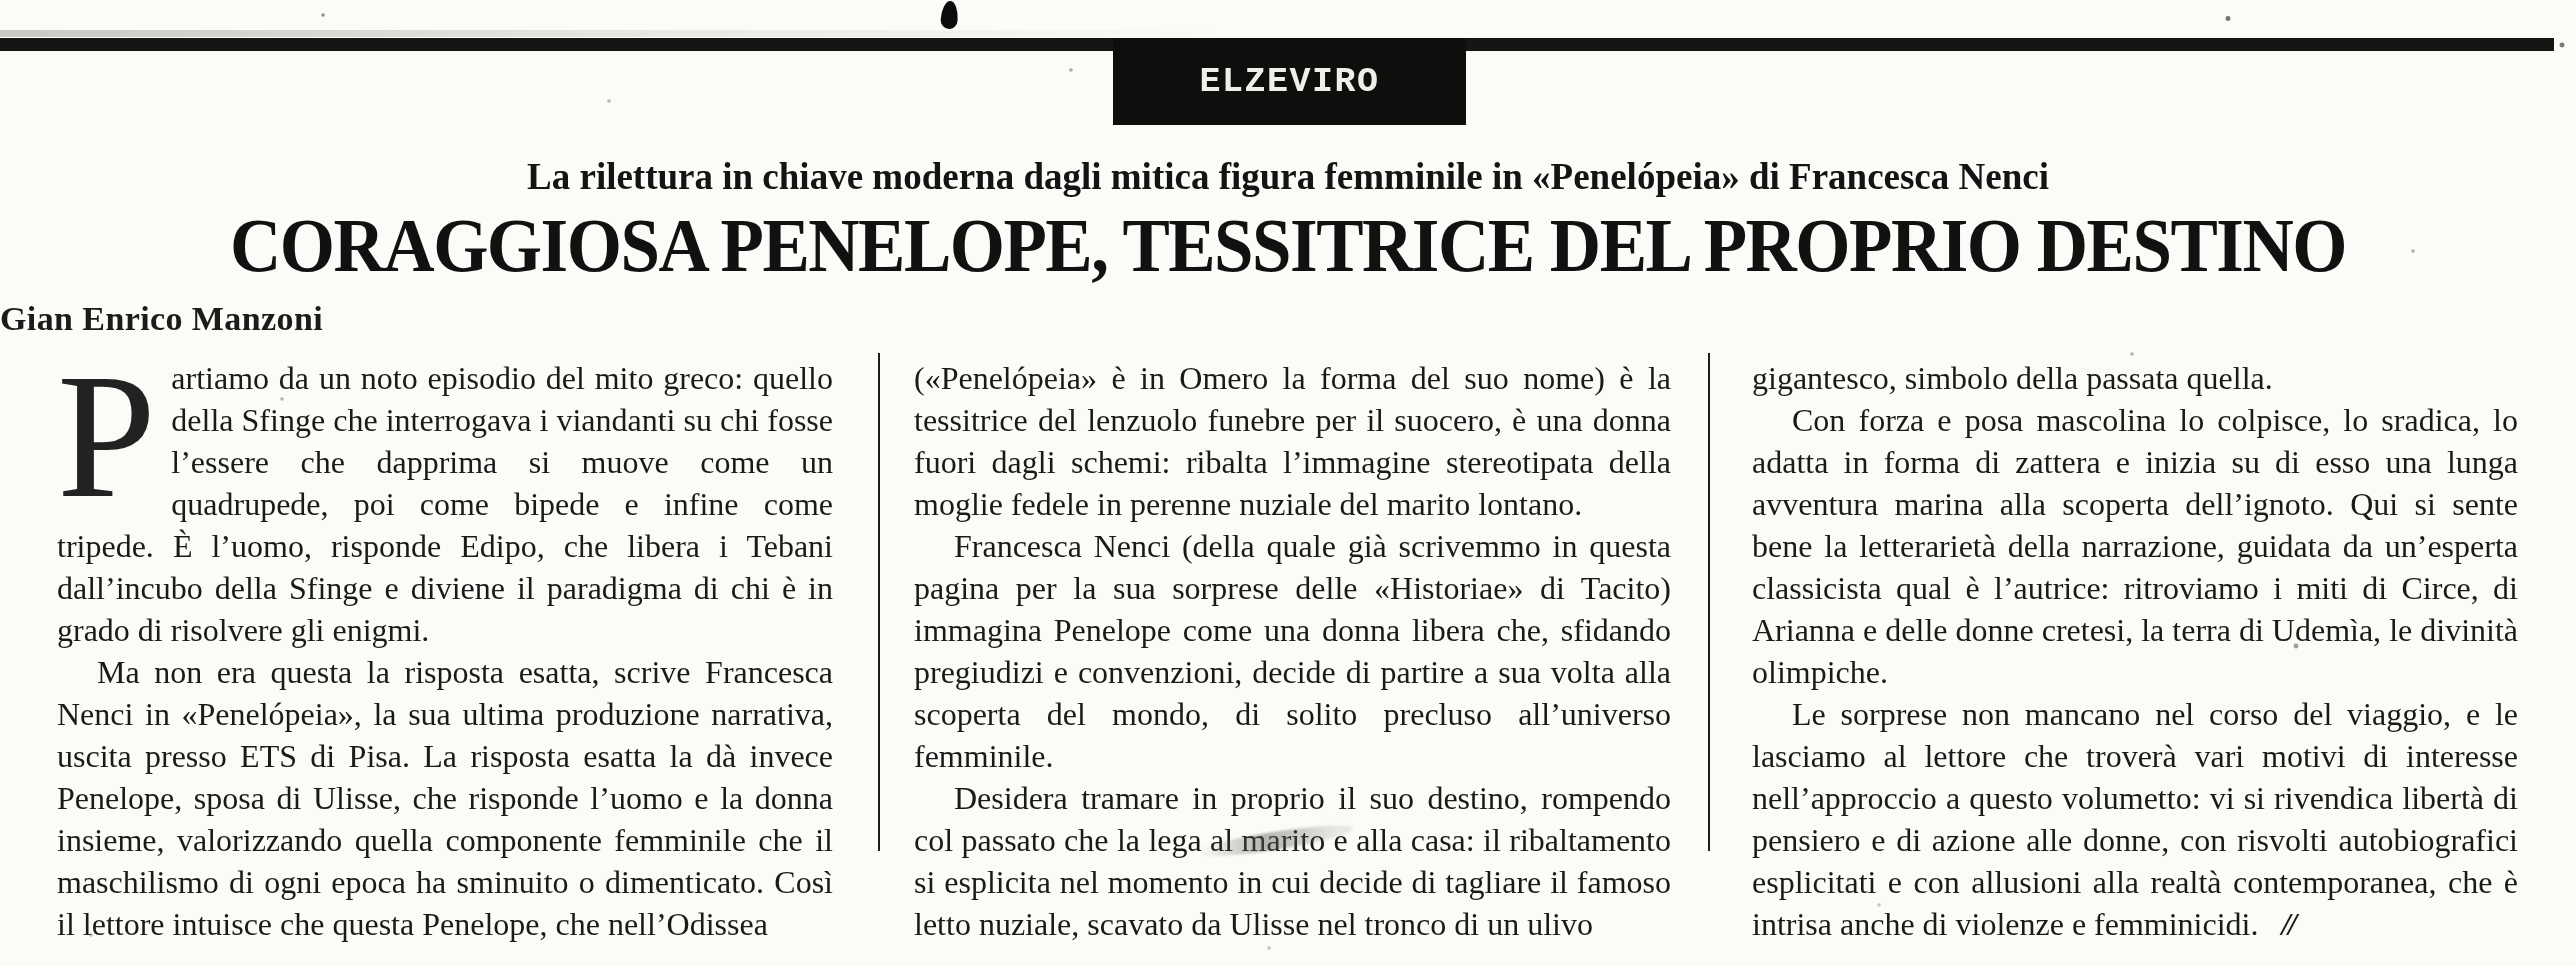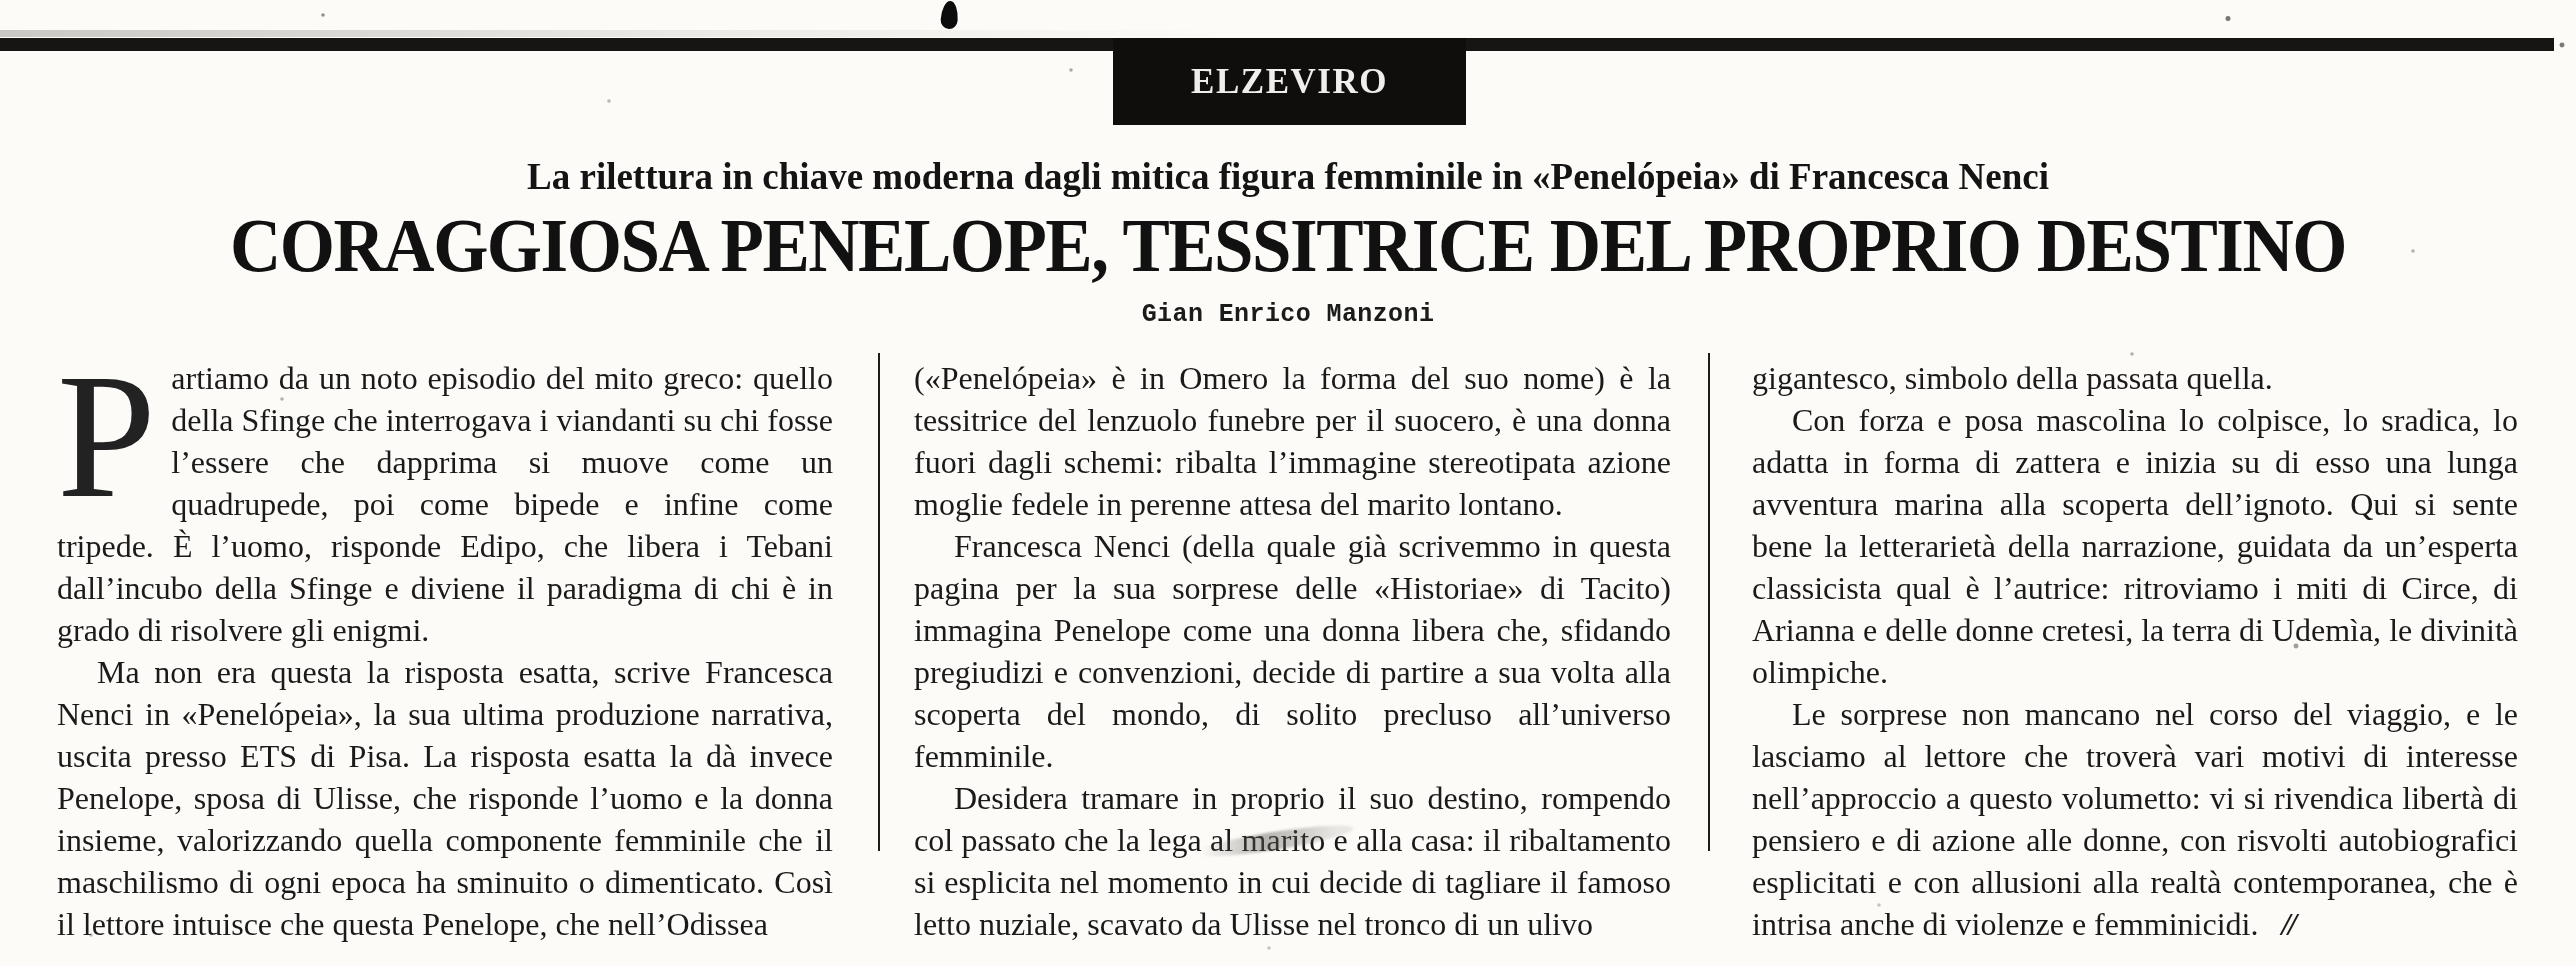--- a/index.html
+++ b/index.html
@@ -24,21 +24,21 @@
     width: 1226px; height: 7px;
     background: linear-gradient(90deg, rgba(70,67,62,0.28), rgba(70,67,62,0.10) 55%, rgba(70,67,62,0));
   }
   .kicker-box {
     position: absolute; left: 1113px; top: 38px;
     width: 353px; height: 87px;
     background: #0f0e0d;
     display: flex; align-items: center; justify-content: center;
   }
   .kicker {
-    font-family: Liberation Serif, serif;
+    font-family: Liberation Mono, monospace;
     font-weight: bold;
     font-size: 35px;
     letter-spacing: 1.5px;
     color: #efeeea;
   }
 
   
   .subtitle {
     position: absolute; left: 0; top: 155px; width: 100%;
     text-align: center;
@@ -54,24 +54,23 @@
     font-size: 71px;
     font-weight: bold;
     letter-spacing: -1.5px;
     white-space: nowrap;
     transform: scaleY(1.08);
     transform-origin: center top;
     color: #111;
   }
   .byline {
     position: absolute; left: 0; top: 300px; width: 100%;
-    text-align: center;
-    font-family: Liberation Mono, monospace;
+    font-family: Liberation Serif, serif;
     font-weight: bold;
-    font-size: 25px;
+    font-size: 34px;
     letter-spacing: 0.4px;
     color: #1b1b1b;
   }
 
   
   .col {
     position: absolute; top: 357px;
     font-size: 32px;
     line-height: 42px;
     text-align: justify;
@@ -161,21 +160,21 @@
 
   <div class="divider divider-1"></div>
   <div class="divider divider-2"></div>
 
   <div class="col col-1">
     <p><span class="dropcap">P</span><span>artiamo da un noto episodio del mito greco: quello della Sfinge che interrogava i viandanti su chi fosse l’essere che dapprima si muove come un quadrupede, poi come bipede e infine come tripede. È l’uomo, risponde Edipo, che libera i Tebani dall’incubo della Sfinge e diviene il paradigma di chi è in grado di risolvere gli enigmi.</span></p>
     <p class="indent">Ma non era questa la risposta esatta, scrive Francesca Nenci in «Penelópeia», la sua ultima produzione narrativa, uscita presso ETS di Pisa. La risposta esatta la dà invece Penelope, sposa di Ulisse, che risponde l’uomo e la donna insieme, valorizzando quella componente femminile che il maschilismo di ogni epoca ha sminuito o dimenticato. Così il lettore intuisce che questa Penelope, che nell’Odissea</p>
   </div>
 
   <div class="col col-2">
-    <p>(«Penelópeia» è in Omero la forma del suo nome) è la tessitrice del lenzuolo funebre per il suocero, è una donna fuori dagli schemi: ribalta l’immagine stereotipata azione moglie fedele in perenne attesa del marito lontano.</p>
+    <p>(«Penelópeia» è in Omero la forma del suo nome) è la tessitrice del lenzuolo funebre per il suocero, è una donna fuori dagli schemi: ribalta l’immagine stereotipata della moglie fedele in perenne nuziale del marito lontano.</p>
     <p class="indent">Francesca Nenci (della quale già scrivemmo in questa pagina per la sua sorprese delle «Historiae» di Tacito) immagina Penelope come una donna libera che, sfidando pregiudizi e convenzioni, decide di partire a sua volta alla scoperta del mondo, di solito precluso all’universo femminile.</p>
     <p class="indent">Desidera tramare in proprio il suo destino, rompendo col passato che la lega al marito e alla casa: il ribaltamento si esplicita nel momento in cui decide di tagliare il famoso letto nuziale, scavato da Ulisse nel tronco di un ulivo</p>
   </div>
 
   <div class="col col-3">
     <p>gigantesco, simbolo della passata quella.</p>
     <p class="indent">Con forza e posa mascolina lo colpisce, lo sradica, lo adatta in forma di zattera e inizia su di esso una lunga avventura marina alla scoperta dell’ignoto. Qui si sente bene la letterarietà della narrazione, guidata da un’esperta classicista qual è l’autrice: ritroviamo i miti di Circe, di Arianna e delle donne cretesi, la terra di Udemìa, le divinità olimpiche.</p>
     <p class="indent"><span>Le sorprese non mancano nel corso del viaggio, e le lasciamo al lettore che troverà vari motivi di interesse nell’approccio a questo volumetto: vi si rivendica libertà di pensiero e di azione alle donne, con risvolti autobiografici esplicitati e con allusioni alla realtà contemporanea, che è intrisa anche di violenze e femminicidi.</span><span class="end-mark">//</span></p>
   </div>
 

